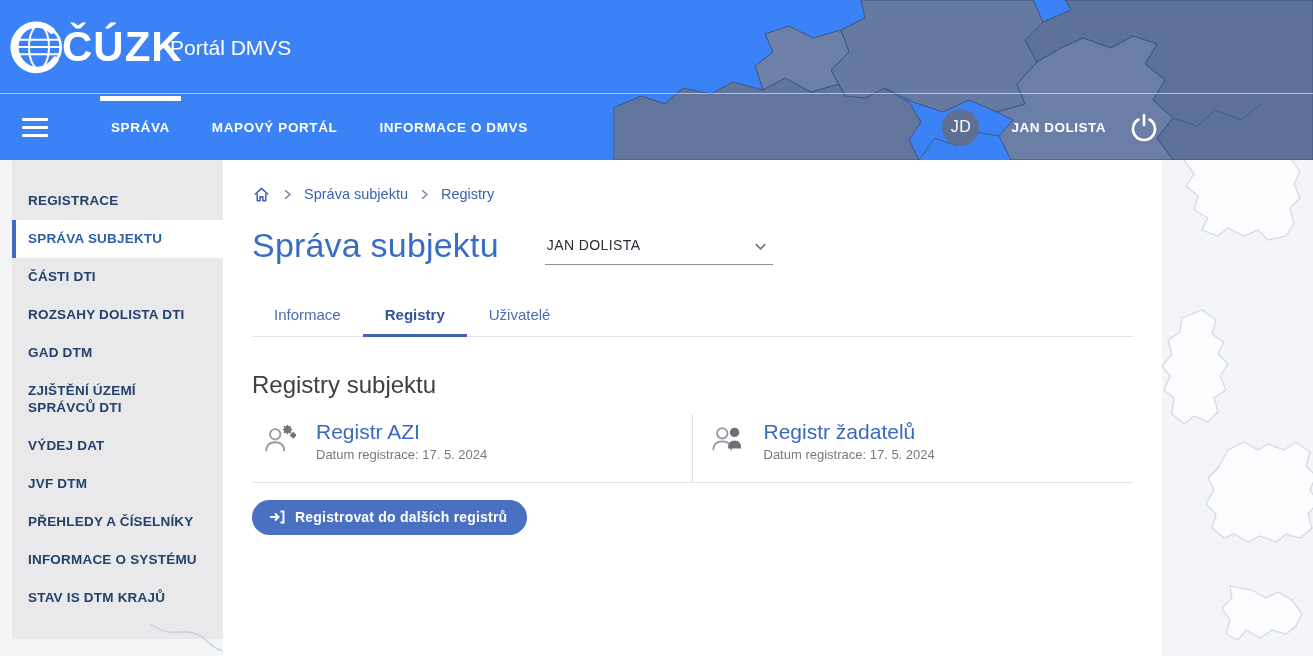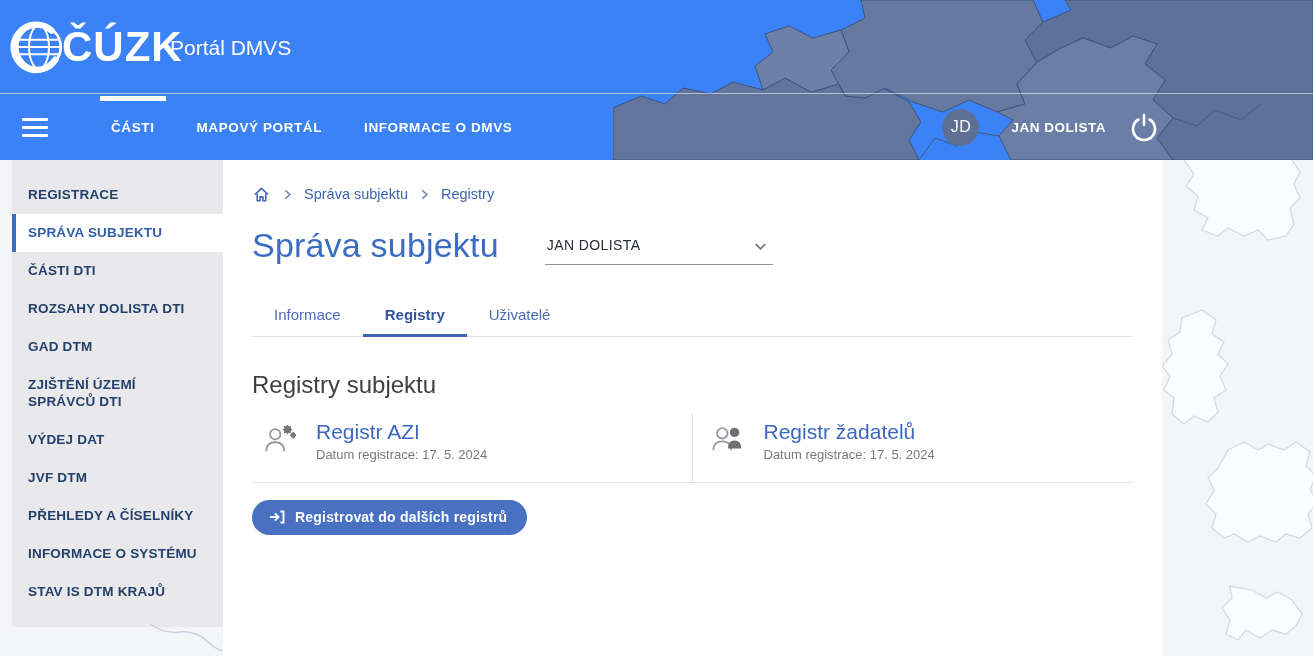--- a/index.html
+++ b/index.html
@@ -24,21 +24,21 @@
   .nav-item .active-bar { position:absolute; top:0; left:10px; right:10px; height:5px; background:#fff; display:none; }
   .nav-item.active .active-bar { display:block; }
   .avatar { width:37px; height:37px; border-radius:50%; background:#5d7093; color:#fff; font-size:16px; display:flex; align-items:center; justify-content:center; letter-spacing:.5px; }
   .user-name { color:#fff; font-size:13.5px; font-weight:bold; letter-spacing:.5px; margin-left:16px; }
   .power-btn { position:absolute; right:152px; top:16px; width:34px; height:34px; cursor:pointer; }
   .nav-user-wrap { position:absolute; right:0; top:94px; height:66px; width:480px; z-index:5; }
   .nav-user-inner { position:absolute; right:207px; top:0; height:66px; display:flex; align-items:center; gap:16px; cursor:pointer; }
 
   
   .left-zone { position:absolute; top:160px; left:0; width:223px; height:496px; background:#f4f5f7; }
-  .sidebar { position:absolute; top:0; left:12px; width:211px; background:#e9e9eb; padding:16px 0; }
+  .sidebar { position:absolute; top:0; left:12px; width:211px; background:#e9e9eb; padding:22px 0; }
   .side-item { display:block; padding:10px 16px 11px; font-size:13.5px; font-weight:bold; line-height:17px; letter-spacing:.2px; color:#24416b; cursor:pointer; }
   .side-item.active { background:#fff; color:#2e5fa8; border-left:4px solid #3d6cc0; padding-left:12px; }
   .under-sidebar-line { position:absolute; left:148px; top:460px; }
 
   
   .right-map-zone { position:absolute; top:160px; right:0; width:151px; height:496px; background:#f4f5f8; overflow:hidden; }
 
   
   .content { position:absolute; top:160px; left:223px; width:939px; height:496px; background:#fff; padding:23px 29px 0; }
   .breadcrumb { display:flex; align-items:center; gap:9px; height:22px; }
@@ -106,21 +106,21 @@
     </div>
     <div class="masthead-sep"></div>
 
     <div class="navbar">
       <div class="hamburger">
           <span></span>
           <span></span>
           <span></span>
         </div>
       <div class="nav-items">
-        <div class="nav-item active"><span class="active-bar"></span><span>ČÁSTI</span></div>
+        <div class="nav-item active"><span class="active-bar"></span><span>SPRÁVA</span></div>
         <div class="nav-item"><span>MAPOVÝ PORTÁL</span></div>
         <div class="nav-item"><span>INFORMACE O DMVS</span></div>
       </div>
     </div>
 
     <div class="nav-user-wrap">
       <div class="nav-user-inner">
         <div class="avatar">JD</div>
         <div class="user-name">JAN DOLISTA</div>
       </div>

